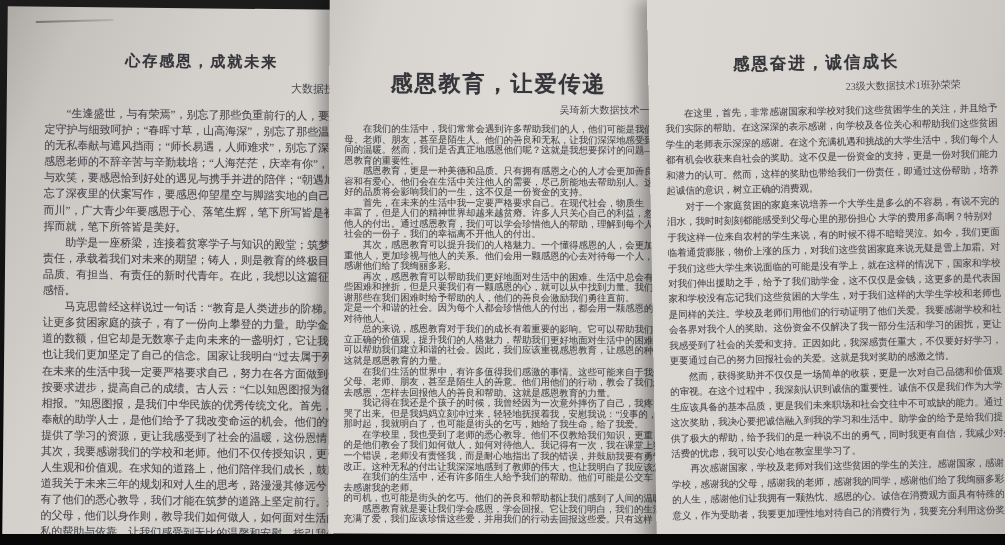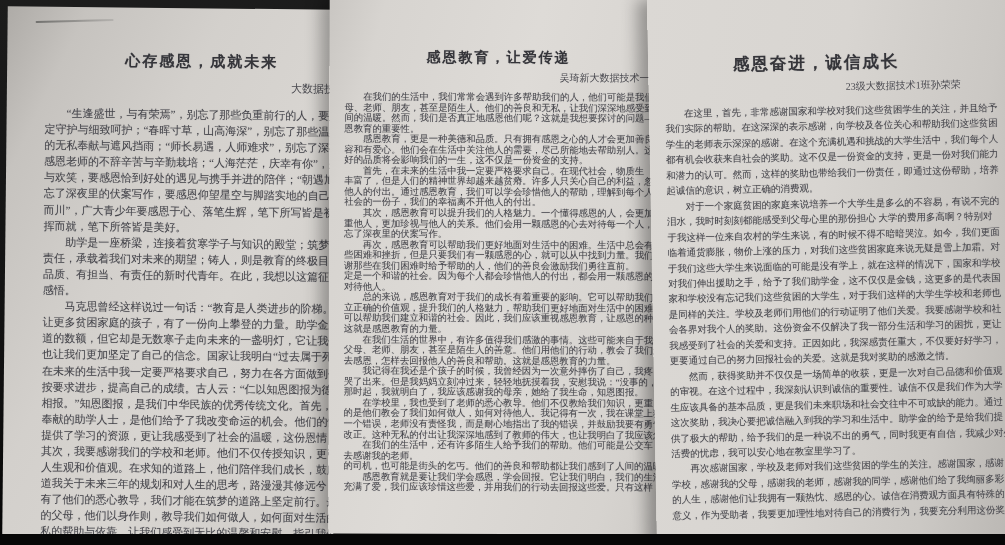--- a/index.html
+++ b/index.html
@@ -40,21 +40,21 @@
     background:linear-gradient(90deg,rgba(90,90,88,.75),rgba(120,120,118,.25));
     transform:rotate(-2deg);border-radius:2px;
   }
   
   .page2{
     left:329px;top:-3px;width:338px;height:537px;z-index:2;
     background:linear-gradient(105deg,#c9c6c2 0%,#d7d4d0 12%,#dedbd7 45%,#d6d3cf 85%,#cecbc7 100%);
     box-shadow:-9px 2px 16px rgba(0,0,0,.30);
     transform:rotate(.15deg);
   }
-  .page2 .title{margin-top:52px;font-size:14px;}
+  .page2 .title{margin-top:72px;font-size:22px;}
   .page2 .byline{margin-top:4px;padding-right:8px;font-size:10px;}
   .page2 .bodytext{margin-top:7px;padding-left:15px;font-size:9.4px;line-height:10.55px;}
   
   .page3{
     left:652px;top:-6px;width:360px;height:558px;z-index:3;
     background:linear-gradient(100deg,#dbd8d4 0%,#d8d5d1 45%,#cbc8c4 78%,#b9b6b2 100%);
     box-shadow:-10px 2px 16px rgba(0,0,0,.32);
     transform:rotate(-1.05deg);
   }
   .page3 .title{margin-top:58px;padding-right:24px;font-size:16.5px;}
@@ -118,36 +118,36 @@
           <div class="line">恩教育的重要性。</div>
           <div class="line">　　感恩教育，更是一种美德和品质。只有拥有感恩之心的人才会更加善良、</div>
           <div class="line">容和有爱心。他们会在生活中关注他人的需要，尽己所能地去帮助别人。这种</div>
           <div class="line">好的品质将会影响我们的一生，这不仅是一份资金的支持。</div>
           <div class="line">　　首先，在未来的生活中我一定要严格要求自己。在现代社会，物质生</div>
           <div class="line">丰富了，但是人们的精神世界却越来越贫瘠。许多人只关心自己的利益，忽视</div>
           <div class="line">他人的付出。通过感恩教育，我们可以学会珍惜他人的帮助，理解到每个人都</div>
           <div class="line">社会的一份子，我们的幸福离不开他人的付出。</div>
           <div class="line">　　其次，感恩教育可以提升我们的人格魅力。一个懂得感恩的人，会更加</div>
           <div class="line">重他人，更加珍视与他人的关系。他们会用一颗感恩的心去对待每一个人，这</div>
-          <div class="line">忘了深夜里的伏案写作。</div>
+          <div class="line">感谢他们给了我绚丽多彩。</div>
           <div class="line">　　再次，感恩教育可以帮助我们更好地面对生活中的困难。生活中总会有</div>
           <div class="line">些困难和挫折，但是只要我们有一颗感恩的心，就可以从中找到力量。我们会</div>
           <div class="line">谢那些在我们困难时给予帮助的人，他们的善良会激励我们勇往直前。</div>
           <div class="line">定是一个和谐的社会。因为每个人都会珍惜他人的付出，都会用一颗感恩的心</div>
           <div class="line">对待他人。</div>
           <div class="line">　　总的来说，感恩教育对于我们的成长有着重要的影响。它可以帮助我们</div>
           <div class="line">立正确的价值观，提升我们的人格魅力，帮助我们更好地面对生活中的困难，</div>
           <div class="line">可以帮助我们建立和谐的社会。因此，我们应该重视感恩教育，让感恩的种子</div>
           <div class="line">这就是感恩教育的力量。</div>
           <div class="line">　　在我们生活的世界中，有许多值得我们感激的事情。这些可能来自于我们</div>
           <div class="line">父母、老师、朋友，甚至是陌生人的善意。他们用他们的行动，教会了我们怎</div>
           <div class="line">去感恩，怎样去回报他人的善良和帮助。这就是感恩教育的力量。</div>
           <div class="line">　　我记得在我还是个孩子的时候，我曾经因为一次意外摔伤了自己，我疼</div>
           <div class="line">哭了出来。但是我妈妈立刻冲过来，轻轻地抚摸着我，安慰我说：“没事的，</div>
-          <div class="line">那时起，我就明白了，我应该感谢我的母亲，她给了我生命，知恩图报。</div>
+          <div class="line">那时起，我就明白了，也可能是街头的乞丐，她给了我生命，给了我爱。</div>
           <div class="line">　　在学校里，我也受到了老师的悉心教导。他们不仅教给我们知识，更重</div>
           <div class="line">的是他们教会了我们如何做人，如何对待他人。我记得有一次，我在课堂上犯</div>
           <div class="line">一个错误，老师没有责怪我，而是耐心地指出了我的错误，并鼓励我要有勇气</div>
           <div class="line">改正。这种无私的付出让我深深地感到了教师的伟大，也让我明白了我应该怎</div>
           <div class="line">　　在我们的生活中，还有许多陌生人给予我们的帮助。他们可能是公交车</div>
           <div class="line">去感谢我的老师。</div>
           <div class="line">的司机，也可能是街头的乞丐。他们的善良和帮助都让我们感到了人间的温暖</div>
           <div class="line">　　感恩教育就是要让我们学会感恩，学会回报。它让我们明白，我们的生活</div>
           <div class="line">充满了爱，我们应该珍惜这些爱，并用我们的行动去回报这些爱。只有这样，</div>
         </div>

